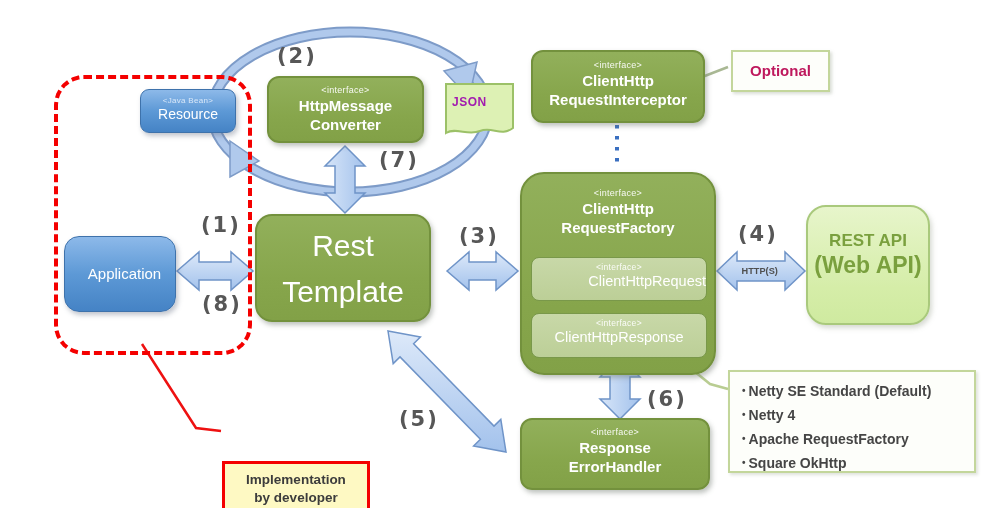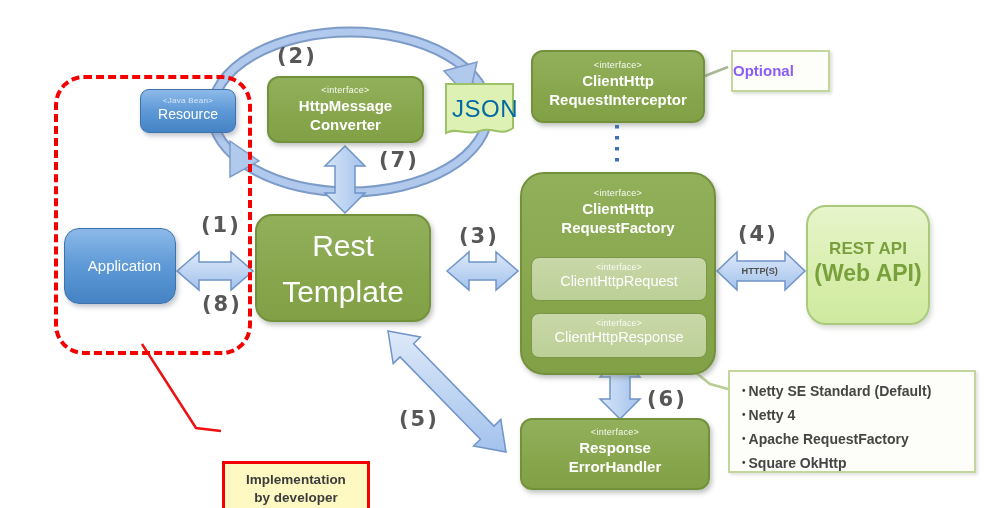--- a/index.html
+++ b/index.html
@@ -18,36 +18,36 @@
          box-shadow:2px 3px 5px rgba(110,120,110,.45);}
   .stereo{font-size:9px;line-height:11px;color:rgba(255,255,255,.93);letter-spacing:.3px;}
   .gname{font-size:15px;line-height:19px;font-weight:700;}
   
   .inner{background:linear-gradient(180deg,#c8d8a8,#bccf97);border:1.5px solid #79984a;
          border-radius:8px;color:#fff;position:absolute;text-align:center;box-sizing:border-box;}
   
   .blue{background:linear-gradient(180deg,#8db9e9 0%,#5d99d6 50%,#4583c5 100%);
         border:1.5px solid #3e72ab;color:#fff;box-shadow:2px 3px 5px rgba(100,110,130,.4);}
   
-  .callout{background:#fdfefa;border:2px solid #c3d69b;color:#8b5cf6;font-weight:700;
+  .callout{background:#fdfefa;border:2px solid #c3d69b;color:#be185d;font-weight:700;
            box-shadow:2px 2px 3px rgba(150,160,140,.35);z-index:5;position:absolute;
-           box-sizing:border-box;text-align:left;}
+           box-sizing:border-box;text-align:center;}
   .redframe{background:#fef9c3;border:3px solid #f40000;color:#3c3c3c;font-weight:700;
             z-index:5;position:absolute;box-sizing:border-box;text-align:center;margin-top:48px;}
   .legend{background:#fdfefa;border:2px solid #c3d69b;box-shadow:2px 2px 3px rgba(150,160,140,.3);
           position:absolute;z-index:5;box-sizing:border-box;text-align:left;
           padding:7px 10px 4px 12px;color:#454545;font-weight:700;font-size:14px;line-height:23px;}
   .legend .bullet{font-size:10px;vertical-align:2px;margin-right:3px;}
   .http-label{position:absolute;z-index:6;font-size:10px;color:#4f4f4f;font-weight:600;
               transform:scale(.92);}
   
   .restapi{background:linear-gradient(180deg,#e7f5cb 0%,#d5edA8 70%,#cfeaa0 100%);
            border:2px solid #a9c97c;border-radius:20px;color:#7aa03e;font-weight:700;
            box-shadow:2px 3px 5px rgba(140,150,130,.35);}
-  .json-label{position:absolute;z-index:6;font-weight:400;font-size:24px;color:#0369a1;
+  .json-label{position:absolute;z-index:6;font-weight:700;font-size:12px;color:#a21caf;
               letter-spacing:.5px;}
 </style>
 </head>
 <body>
 
 <div id="canvas">
 
   <svg id="arrows" width="990" height="508" viewBox="0 0 990 508">
     <defs>
       <linearGradient id="ag" x1="0" y1="0" x2="0" y2="1">
@@ -86,21 +86,21 @@
     <path d="M 446 84 L 513 84 L 513 128 C 501 137 492 126 480 131 C 468 136 456 127 446 133 Z" fill="#ddf1b4" stroke="#9cc168" stroke-width="2"></path>
   </svg>
 
   <div class="dev-scope"></div>
 
   <div class="box blue" style="left:140px;top:89px;width:96px;height:44px;border-radius:9px;padding-top:5px;">
     <div class="stereo" style="color:#d9e8f9;font-size:8px;">&lt;Java Bean&gt;</div>
     <div style="font-size:14px;line-height:17px;">Resource</div>
   </div>
 
-  <div class="box blue" style="left:64px;top:228px;width:112px;height:76px;border-radius:15px;line-height:73px;font-size:15px;padding-left:9px;">
+  <div class="box blue" style="left:64px;top:236px;width:112px;height:76px;border-radius:15px;line-height:73px;font-size:15px;padding-left:9px;">
     <span>Application</span>
   </div>
 
   <div class="box green" style="left:267px;top:76px;width:157px;height:67px;padding-top:7px;">
     <div class="stereo">&lt;interface&gt;</div>
     <div class="gname">HttpMessage</div>
     <div class="gname">Converter</div>
   </div>
 
   <div class="json-label" style="left:452px;top:95px;">JSON</div>
@@ -119,29 +119,29 @@
     <div style="font-size:30px;line-height:46px;">Rest</div>
     <div style="font-size:30px;line-height:46px;">Template</div>
   </div>
 
   <div class="box green" style="left:520px;top:172px;width:196px;height:203px;border-radius:24px;padding-top:14px;">
     <div class="stereo">&lt;interface&gt;</div>
     <div class="gname">ClientHttp</div>
     <div class="gname">RequestFactory</div>
     <div class="inner" style="left:9px;top:83px;width:176px;height:44px;padding-top:4px;">
       <div class="stereo" style="font-size:8.5px;">&lt;interface&gt;</div>
-      <div style="font-size:14.5px;line-height:17px;">ClientHttpRequest</div>
+      <div style="font-size:14.5px;line-height:17px;text-align:right;">ClientHttpRequest</div>
     </div>
     <div class="inner" style="left:9px;top:139px;width:176px;height:45px;padding-top:4px;">
       <div class="stereo" style="font-size:8.5px;">&lt;interface&gt;</div>
       <div style="font-size:14.5px;line-height:17px;">ClientHttpResponse</div>
     </div>
   </div>
 
-  <div class="box restapi" style="left:806px;top:205px;width:124px;height:120px;padding-top:30px;">
+  <div class="box restapi" style="left:806px;top:205px;width:124px;height:120px;padding-top:22px;">
     <div style="font-size:17px;line-height:24px;">REST API</div>
     <div style="font-size:23px;line-height:24px;">(Web API)</div>
   </div>
 
   <div class="box green" style="left:520px;top:418px;width:190px;height:72px;padding-top:7px;">
     <div class="stereo">&lt;interface&gt;</div>
     <div class="gname">Response</div>
     <div class="gname">ErrorHandler</div>
   </div>
 

